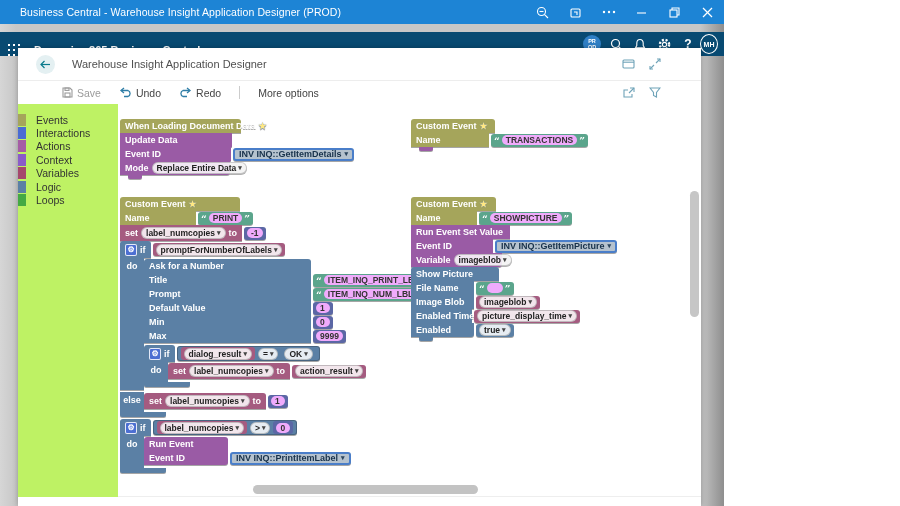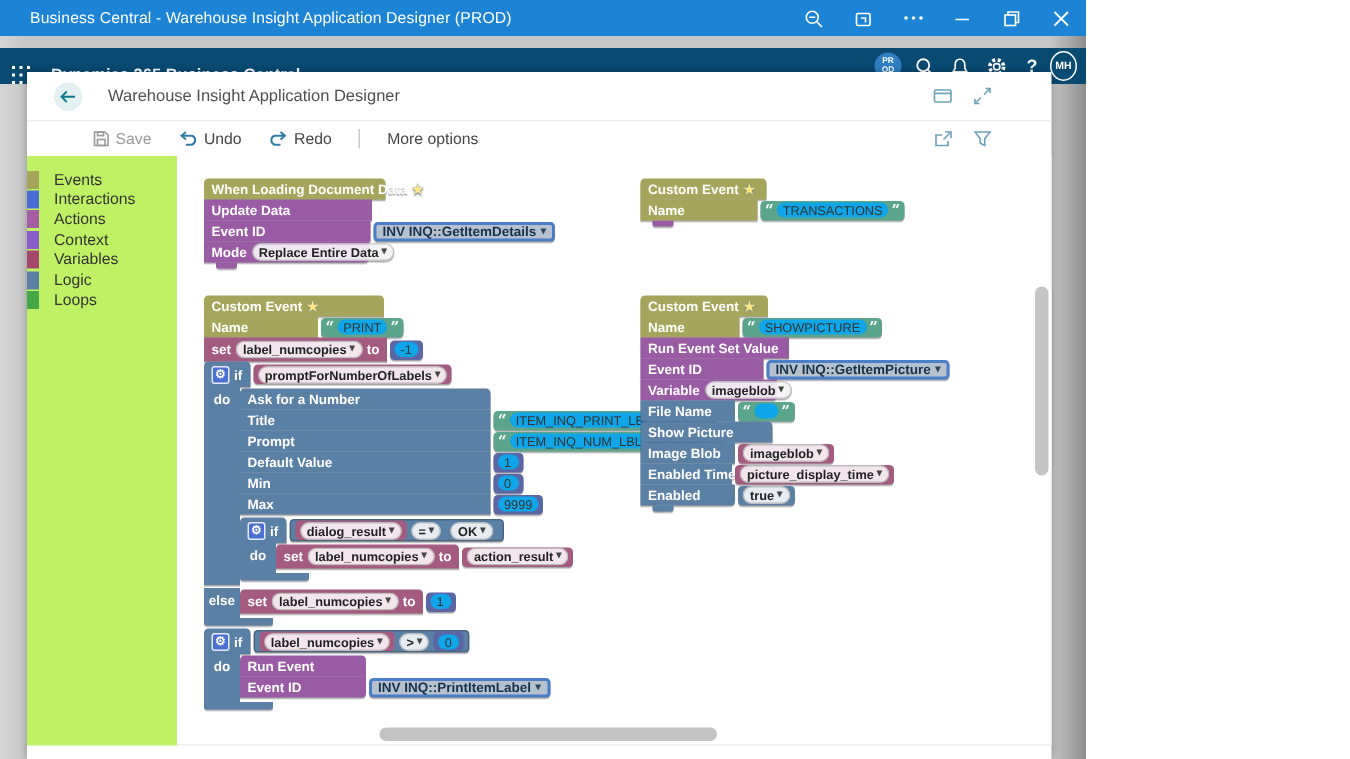--- a/index.html
+++ b/index.html
@@ -40,32 +40,32 @@
   
   .designer{position:absolute;left:0;top:56px;right:0;bottom:9px;display:flex;}
   .toolbox{width:100px;background:#bef264;padding-top:9px;flex:none;}
   .tbx-item{display:flex;align-items:center;height:13.4px;font-size:10.5px;color:#333;}
   .chip{width:8px;height:12px;margin-right:10px;flex:none;}
   .canvas{position:relative;flex:1;background:#fff;overflow:hidden;border-bottom:1px solid #eee;}
   .hscroll{position:absolute;left:135px;top:381px;width:225px;height:9px;border-radius:5px;background:#c3c3c3;}
   .vscroll{position:absolute;right:2px;top:87px;width:9px;height:126px;border-radius:5px;background:#c6c6c6;}
   .trash{position:absolute;left:708px;top:338px;color:#c9c9c9;}
   
-  .blk{position:absolute;filter:drop-shadow(0.5px 1px 0.5px rgba(0,0,0,.35));margin-left:16px;}
+  .blk{position:absolute;filter:drop-shadow(0.5px 1px 0.5px rgba(0,0,0,.35));}
   .brow{display:flex;align-items:center;height:14px;}
   .bseg{display:flex;align-items:center;height:14px;padding:0 5px;gap:3px;
     color:#fff;font-size:9px;font-weight:bold;white-space:nowrap;box-sizing:border-box;flex:none;}
   .ce{background:#a5a55b;} .ca{background:#9a5ba5;} .cv{background:#a55b80;text-align:right;}
   .cl{background:#5b80a5;} .cm{background:#5b67a5;} .ct{background:#5ba58c;}
   .rtop{border-radius:3px 3px 0 0;} .rbot{border-radius:0 0 3px 0;}
   .star::before{content:"★";color:#ffe882;font-size:9px;text-shadow:0 0 1px #3a6ecf;}
   .gear{width:10px;height:10px;border:1px solid rgba(255,255,255,.85);border-radius:2px;background:#4c6fd2;
     display:flex;align-items:center;justify-content:center;flex:none;}
   .gear::before{content:"⚙";font-size:8px;color:#fff;line-height:1;}
-  .pill{background:#0ea5e9;border-radius:6px;padding:0 4px;color:#333;font-size:8.5px;font-weight:normal;
+  .pill{background:#f0abfc;border-radius:6px;padding:0 4px;color:#333;font-size:8.5px;font-weight:bold;
     height:10px;line-height:10px;white-space:nowrap;min-width:6px;}
   .dd{background:rgba(255,255,255,.85);border:1px solid rgba(0,0,0,.2);border-radius:7px;padding:0 4px;
     color:#222;font-size:8.5px;font-weight:bold;height:10px;line-height:10px;display:flex;align-items:center;
     gap:2px;white-space:nowrap;}
   .dd::after{content:"▾";font-size:7px;color:#444;}
   .vshell{display:flex;align-items:center;gap:2px;border-radius:3px;padding:1px 3px;height:13px;
     box-sizing:border-box;margin-left:2px;flex:none;}
   .ct-shell::before{content:"“";color:#fff;font-weight:bold;font-family:"DejaVu Serif",serif;font-size:10px;}
   .ct-shell::after{content:"”";color:#fff;font-weight:bold;font-family:"DejaVu Serif",serif;font-size:10px;}
   .evdd{display:flex;align-items:center;gap:3px;background:#b5c2ce;border:2px solid #4a7ec9;border-radius:3px;
@@ -547,27 +547,27 @@
             </div>
           <div class="brow">
               <span class="bseg ca rbot" style="width:91px">
                 <span>Variable</span>
                 <span class="dd">
                   <span>imageblob</span>
                 </span>
               </span>
             </div>
           <div class="brow">
+              <span class="bseg cl rtop" style="width:88px">Show Picture</span>
+            </div>
+          <div class="brow">
               <span class="bseg cl" style="width:63px">File Name</span>
             <span class="vshell ct ct-shell">
                 <span class="pill" style="min-width:8px"></span>
               </span>
-            </div>
-          <div class="brow">
-              <span class="bseg cl rtop" style="width:88px">Show Picture</span>
             </div>
           <div class="brow">
               <span class="bseg cl" style="width:63px">Image Blob</span>
             <span class="vshell cv">
                 <span class="dd">
                   <span>imageblob</span>
                 </span>
               </span>
             </div>
           <div class="brow">

